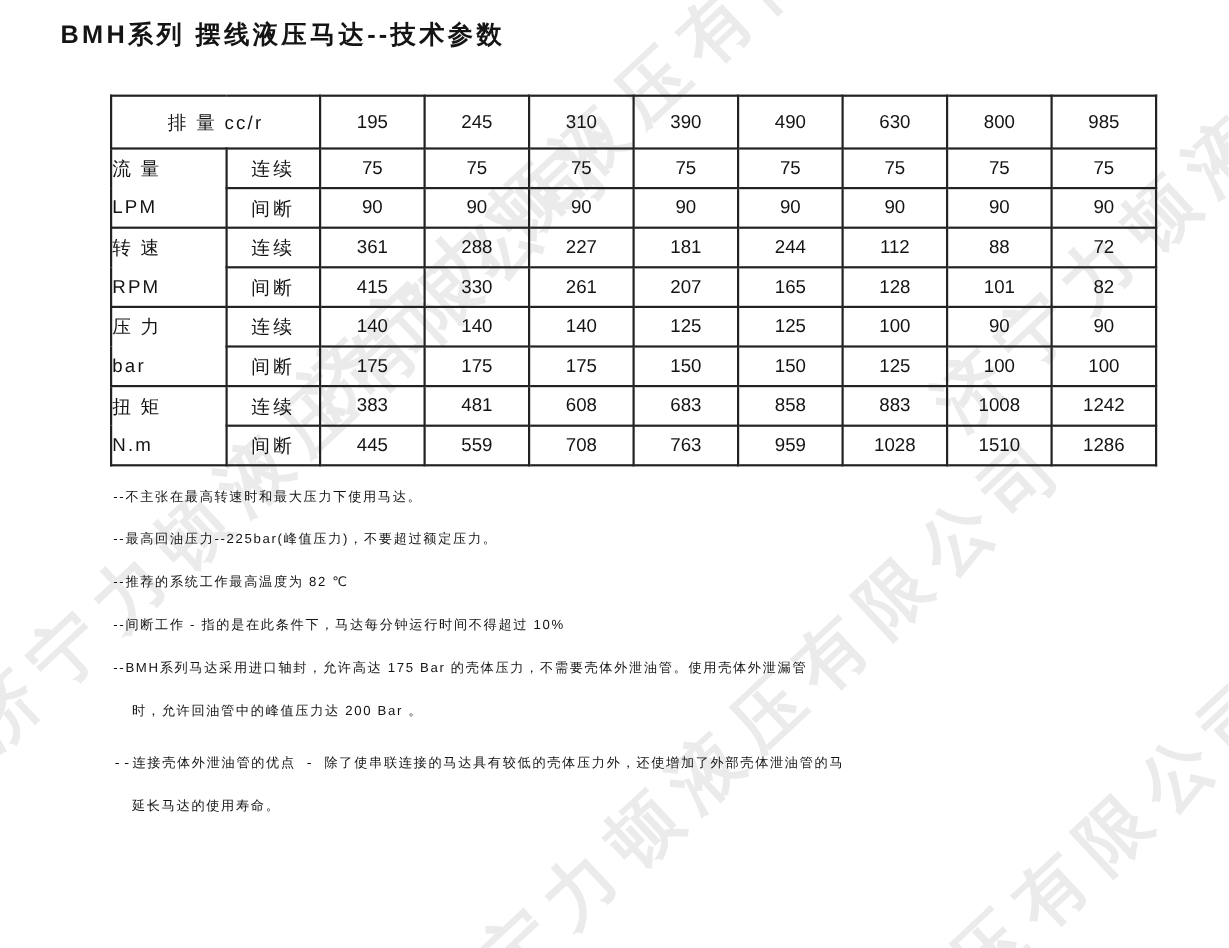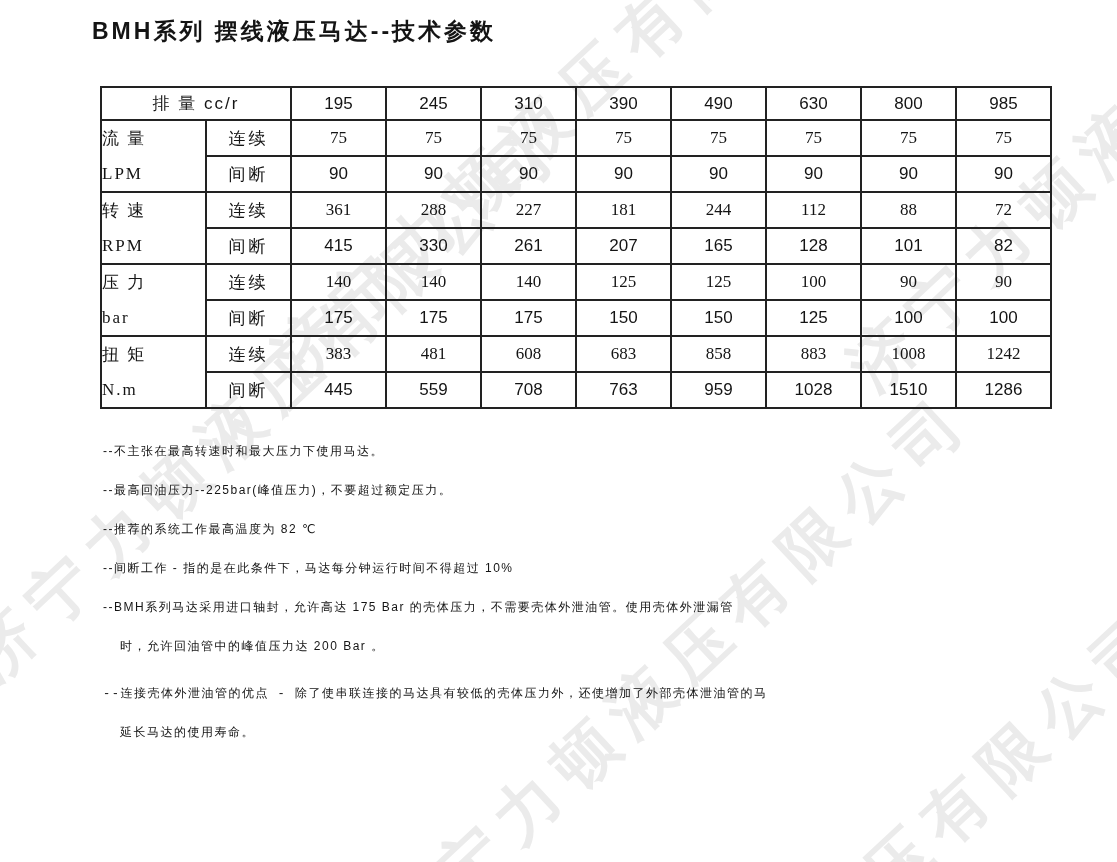--- a/index.html
+++ b/index.html
@@ -12,40 +12,40 @@
   .watermark{
     position:absolute;z-index:0;white-space:nowrap;
     font-size:64px;font-weight:700;letter-spacing:14px;color:#ebebeb;
     transform:rotate(-43deg);transform-origin:left top;
     pointer-events:none;user-select:none;
   }
   
   .page{position:relative;z-index:1;}
   .title{
     position:absolute;left:55px;top:16px;
-    font-size:23px;font-weight:700;letter-spacing:3px;margin-left:37px;
+    font-size:23px;font-weight:700;letter-spacing:3px;
   }
   table.spec{
     position:absolute;left:100px;top:86px;
     border-collapse:collapse;table-layout:fixed;width:950px;
   }
   table.spec th,table.spec td{
     border:2px solid #222;padding:0;margin:0;
     font-size:17px;font-weight:400;text-align:center;vertical-align:middle;
     background:transparent;
   }
   table.spec tr{height:35.5px;}
-  table.spec tr.hdr{height:33px;}
+  table.spec tr.hdr{height:48px;}
   table.spec th.disp-label{letter-spacing:2px;font-size:17px;}
   td.group-label{
     text-align:left;padding-left:13px;letter-spacing:2px;
   }
   td.group-label .gl-line{height:35px;display:flex;align-items:center;}
   td.sub-label{letter-spacing:3px;}
-  tr.grp td{border-top:2.5px solid #333;font-family:Liberation Serif, serif;}
+  tr.grp td{border-top:2.5px solid #333;}
   
   .notes{
     position:absolute;left:103px;top:438px;width:960px;
     font-size:12px;letter-spacing:1.5px;line-height:26px;
   }
   .note{margin-bottom:13px;}
   .note .cont{margin-top:13px;padding-left:17px;}
   .note.spaced{margin-top:22px;font-family:Liberation Mono, monospace;}
 </style>
 </head>

